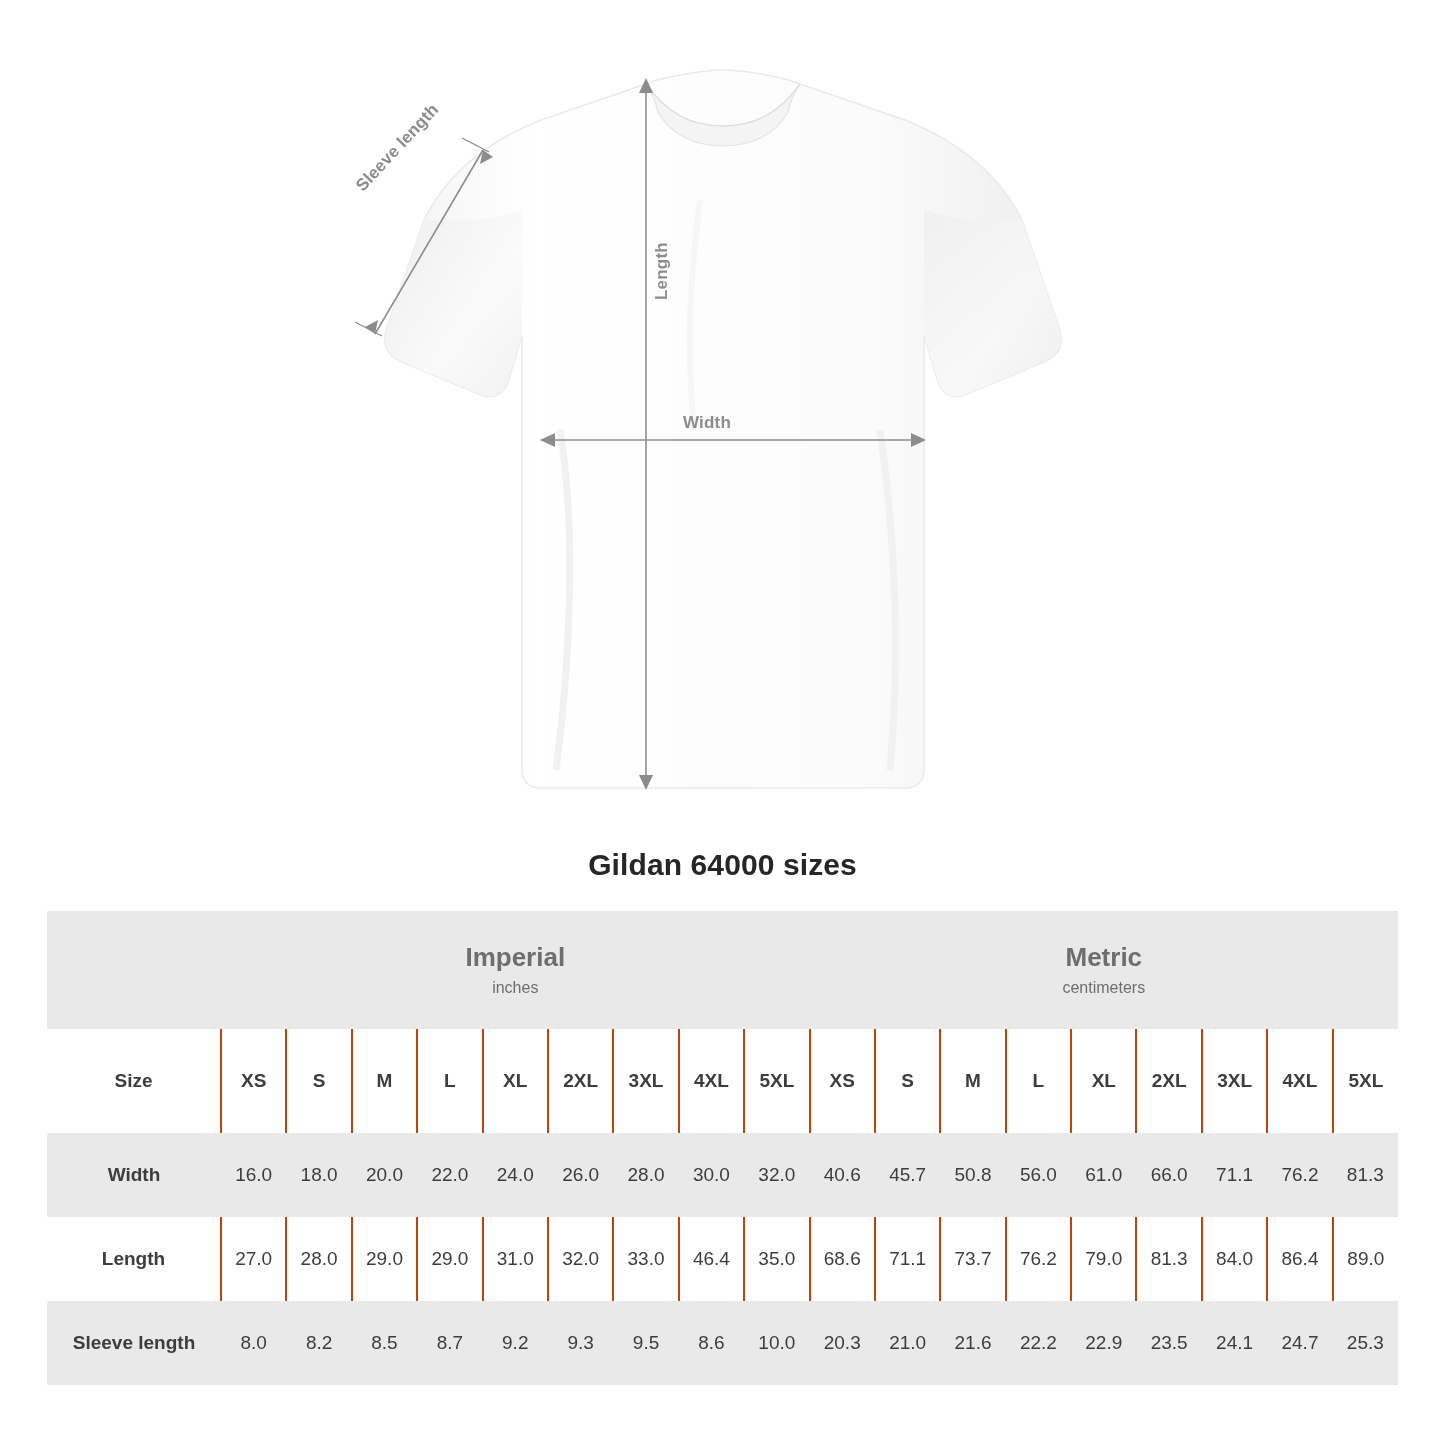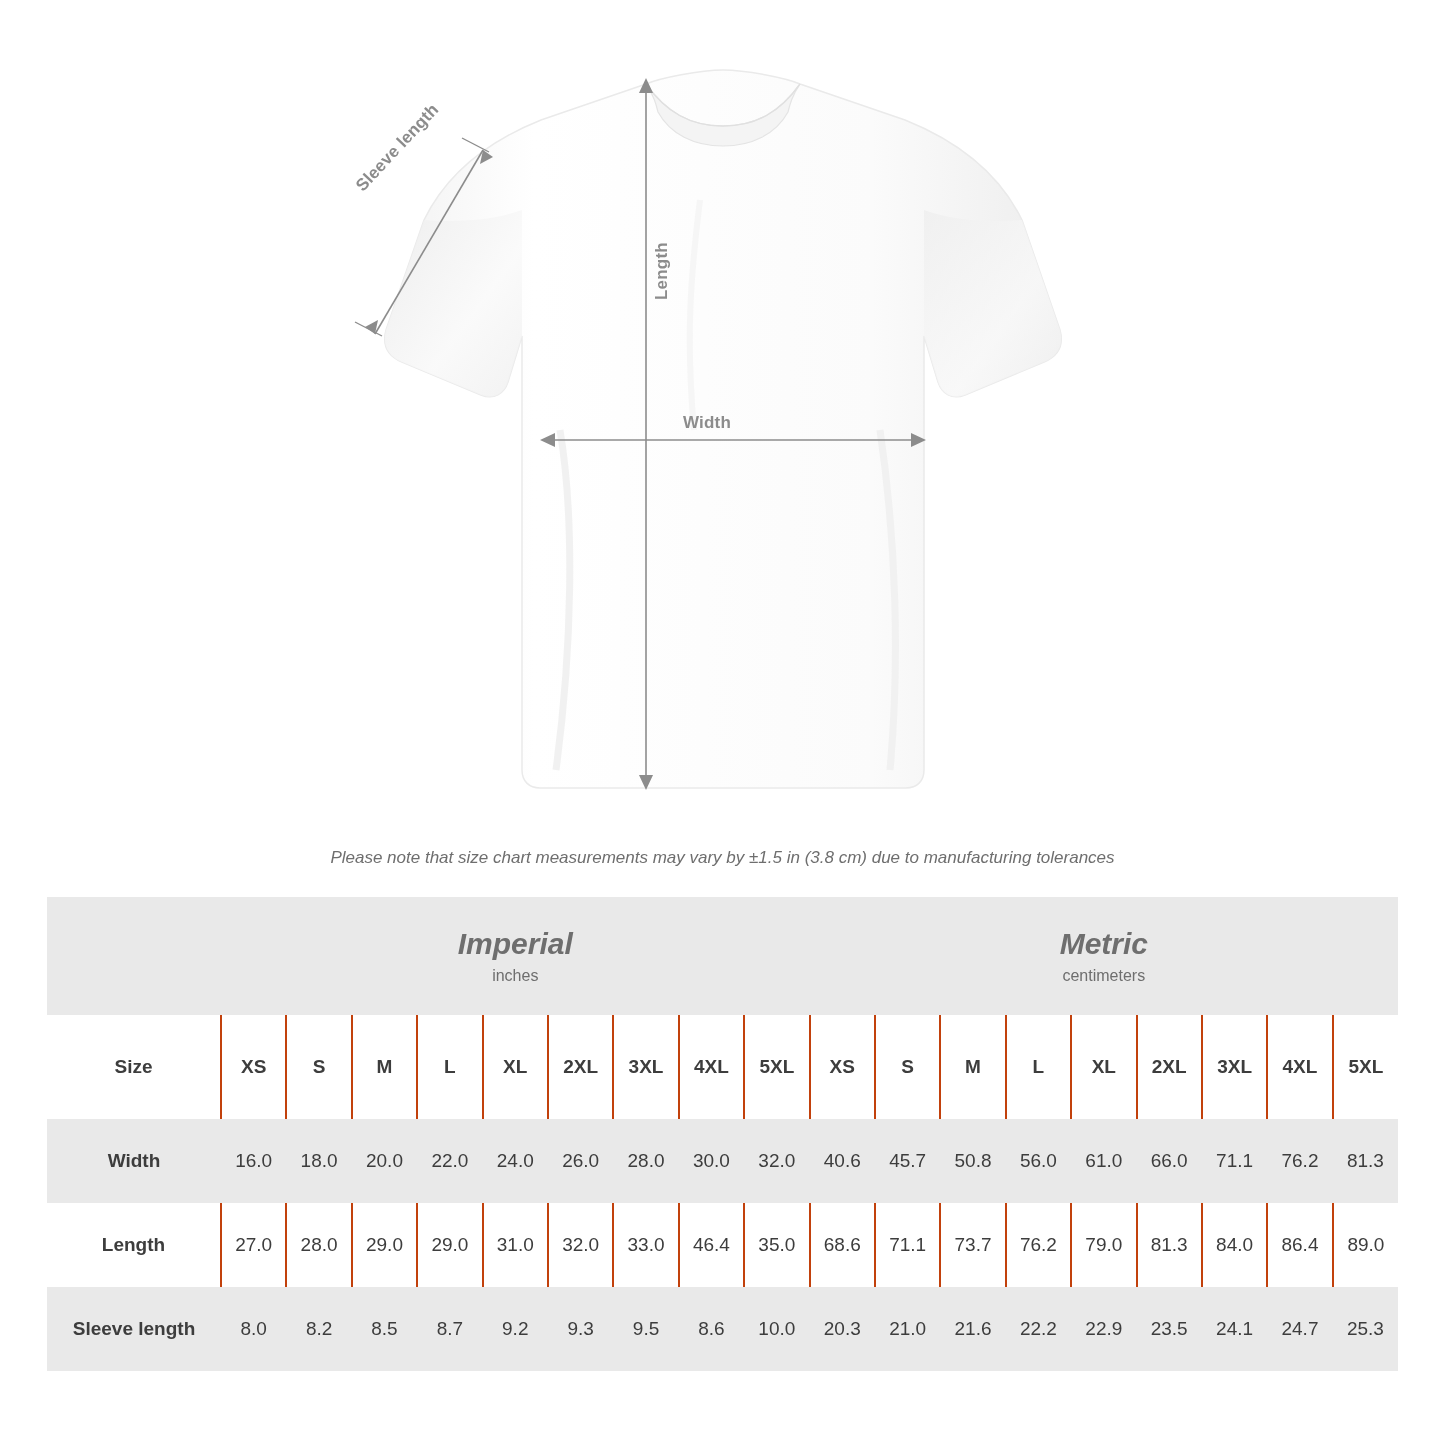--- a/index.html
+++ b/index.html
@@ -95,22 +95,21 @@
     font-weight: normal;
     padding: 0;
     border: none;
   }
   .unit-head-cell {
     height: 118px;
     background: #e9e9e9;
     vertical-align: middle;
   }
   .unit-name {
-    font-size: 30px;
-    font-style: italic;
+    font-size: 26px;
     font-weight: bold;
     color: #6e6e6e;
     line-height: 1.1;
   }
   .unit-sub {
     font-size: 16px;
     color: #6e6e6e;
     margin-top: 7px;
   }
   .blank-head {
@@ -237,21 +236,21 @@
         <path d="M926 440 l -15 -7 l 0 14 z" fill="#8c8c8c" stroke="none"></path>
       </g>
     </svg>
 
     <div class="dim-label label-sleeve">Sleeve length</div>
     <div class="dim-label label-length">Length</div>
     <div class="dim-label label-width">Width</div>
   </div>
 
   <div class="title-block">
-    <div class="chart-note">Please note that size chart measurements may vary by ±1.5 in (3.8 cm) due to manufacturing tolerances</div>
+    <h1 class="chart-title">Gildan 64000 sizes</h1>
   </div>
 
   <div class="table-wrap">
     <table class="size-table">
       <colgroup>
         <col style="width:174px">
         <col span="18" style="width:65.4px">
       </colgroup>
       <tbody>
 

